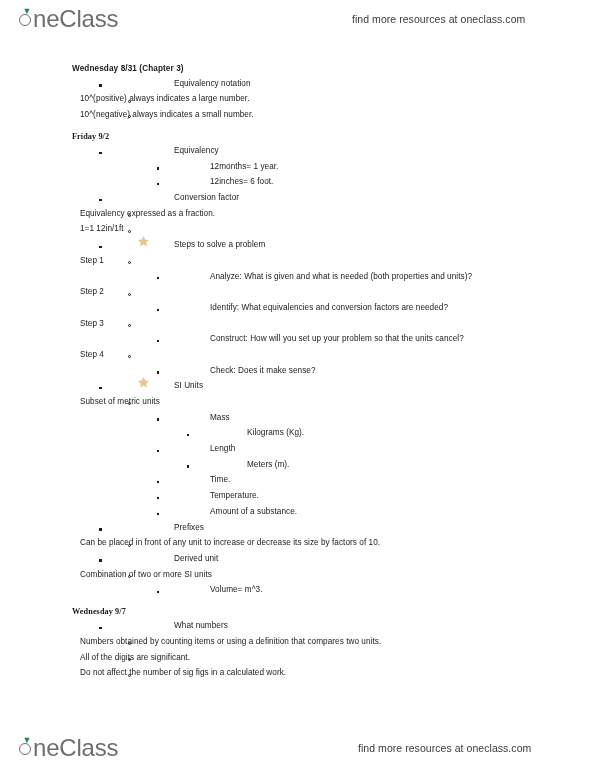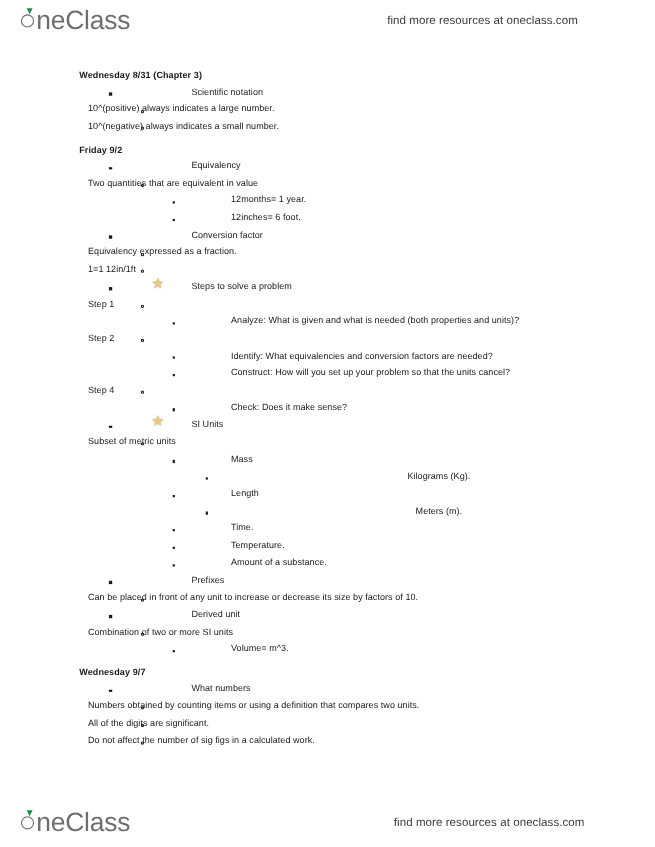--- a/index.html
+++ b/index.html
@@ -89,21 +89,21 @@
   }
 
   .heading {
     font-size: 8.2px;
     font-weight: bold;
     color: #1a1a1a;
     margin: 0;
     padding: 2.2px 0 2.2px 72px;
     letter-spacing: 0.1px;
   }
-  .heading.spaced-before { margin-top: 7px; }
+  .heading.spaced-before { margin-top: 7px; font-family: Liberation Serif, serif; }
 
   .item {
     position: relative;
     font-size: 8.2px;
     color: #1a1a1a;
     margin: 0;
     padding: 2.2px 0;
     letter-spacing: 0.05px;
     line-height: 1.38;
   }
@@ -116,21 +116,21 @@
     color: #1a1a1a;
   }
 
   
   .lvl1 { padding-left: 174px; padding-right: 56px; }
   .lvl1 > .marker { left: 99px; }
   .lvl2 { padding-left: 80px; padding-right: 56px; }
   .lvl2 > .marker { left: 128px; }
   .lvl3 { padding-left: 210px; padding-right: 56px; }
   .lvl3 > .marker { left: 157px; }
-  .lvl4 { padding-left: 247px; padding-right: 24px; text-align: center; }
+  .lvl4 { padding-left: 247px; padding-right: 24px; }
   .lvl4 > .marker { left: 187px; }
 
   
   .sq {
     display: inline-block;
     width: 2.6px;
     height: 2.6px;
     background: #1a1a1a;
     vertical-align: middle;
     margin-top: 4px;
@@ -180,43 +180,43 @@
       <span class="ring"></span>
       <span class="sprout">▼</span>
     </span>
     <span class="logo-rest">neClass</span>
   </div>
   <div class="find-more">find more resources at oneclass.com</div>
 </div>
 
 <div id="doc">
     <div class="heading">Wednesday 8/31 (Chapter 3)</div>
-    <div class="item lvl1"><span class="marker"><span class="sq"></span></span><span>Scientific notation</span></div>
+    <div class="item lvl1"><span class="marker"><span class="sq"></span></span><span>Equivalency notation</span></div>
     <div class="item lvl2"><span class="marker"><span class="circ"></span></span><span>10^(positive) always indicates a large number.</span></div>
     <div class="item lvl2"><span class="marker"><span class="circ"></span></span><span>10^(negative) always indicates a small number.</span></div>
     <div class="heading spaced-before">Friday 9/2</div>
     <div class="item lvl1"><span class="marker"><span class="sq"></span></span><span>Equivalency</span></div>
-    <div class="item lvl2"><span class="marker"><span class="circ"></span></span><span>Two quantities that are equivalent in value</span></div>
     <div class="item lvl3"><span class="marker"><span class="sq-sm"></span></span><span>12months= 1 year.</span></div>
     <div class="item lvl3"><span class="marker"><span class="sq-sm"></span></span><span>12inches= 6 foot.</span></div>
     <div class="item lvl1"><span class="marker"><span class="sq"></span></span><span>Conversion factor</span></div>
     <div class="item lvl2"><span class="marker"><span class="circ"></span></span><span>Equivalency expressed as a fraction.</span></div>
     <div class="item lvl2"><span class="marker"><span class="circ"></span></span><span>1=1 12in/1ft</span></div>
     <div class="star-row">
       <span class="star" style="left: 137px; top: -2px;">
         <svg viewBox="0 0 24 24" width="13" height="13" aria-hidden="true">
           <path fill="#e6c78f" d="M12 1.8l3.1 6.6 7.1.9-5.2 4.9 1.3 7-6.3-3.5-6.3 3.5 1.3-7L1.8 9.3l7.1-.9z"></path>
         </svg>
       </span>
     </div>
     <div class="item lvl1"><span class="marker"><span class="sq"></span></span><span>Steps to solve a problem</span></div>
     <div class="item lvl2"><span class="marker"><span class="circ"></span></span><span>Step 1</span></div>
     <div class="item lvl3"><span class="marker"><span class="sq-sm"></span></span><span>Analyze: What is given and what is needed (both properties and units)?</span></div>
     <div class="item lvl2"><span class="marker"><span class="circ"></span></span><span>Step 2</span></div>
     <div class="item lvl3"><span class="marker"><span class="sq-sm"></span></span><span>Identify: What equivalencies and conversion factors are needed?</span></div>
+    <div class="item lvl2"><span class="marker"><span class="circ"></span></span><span>Step 3</span></div>
     <div class="item lvl3"><span class="marker"><span class="sq-sm"></span></span><span>Construct: How will you set up your problem so that the units cancel?</span></div>
     <div class="item lvl2"><span class="marker"><span class="circ"></span></span><span>Step 4</span></div>
     <div class="item lvl3"><span class="marker"><span class="sq-sm"></span></span><span>Check: Does it make sense?</span></div>
     <div class="star-row">
       <span class="star" style="left: 137px; top: -2px;">
         <svg viewBox="0 0 24 24" width="13" height="13" aria-hidden="true">
           <path fill="#e6c78f" d="M12 1.8l3.1 6.6 7.1.9-5.2 4.9 1.3 7-6.3-3.5-6.3 3.5 1.3-7L1.8 9.3l7.1-.9z"></path>
         </svg>
       </span>
     </div>

